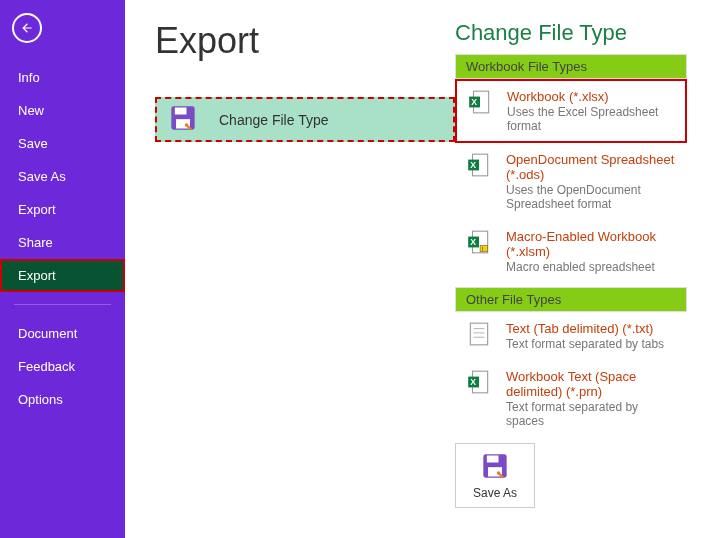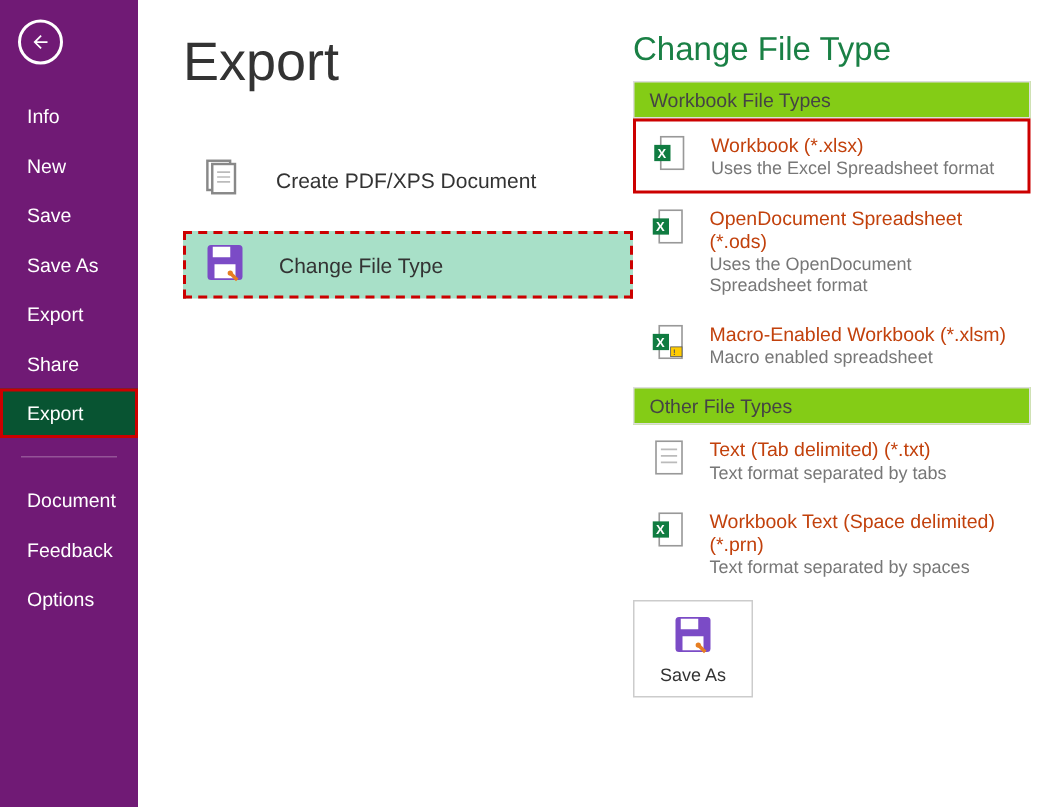--- a/index.html
+++ b/index.html
@@ -1,18 +1,18 @@
 <!DOCTYPE html>
 <html><head>
 <meta charset="utf-8">
 <style>
   * { box-sizing: border-box; margin: 0; padding: 0; }
   body { font-family: "Segoe UI", Arial, sans-serif; font-size: 13px; width: 702px; height: 538px; overflow: hidden; background: #fff; }
   .app { display: flex; width: 100%; height: 100%; }
-  .sidebar { width: 92px; background: #701a75; color: #fff; display: flex; flex-direction: column; padding-top: 8px; }
+  .sidebar { width: 125px; background: #6d28d9; color: #fff; display: flex; flex-direction: column; padding-top: 8px; }
   .back-btn { width: 30px; height: 30px; border: 2px solid #fff; border-radius: 50%; display: flex; align-items: center; justify-content: center; margin: 5px 0 18px 12px; cursor: pointer; }
   .back-btn svg { fill: #fff; }
   .nav-item { padding: 9px 18px; color: #fff; font-size: 13px; cursor: pointer; }
   .nav-item.active { background: #085432; outline: 2px solid #c00; outline-offset: -2px; }
   .nav-divider { height: 1px; background: rgba(255,255,255,0.25); margin: 12px 14px; }
   .main { flex: 1; display: flex; padding: 20px 0 0 30px; overflow: hidden; }
   .left-col { width: 300px; }
   .page-title { font-size: 36px; font-weight: 300; color: #333; margin-bottom: 35px; }
   .option-row { display: flex; align-items: center; gap: 20px; height: 45px; padding-left: 10px; margin-bottom: 12px; }
   .option-row.selected { background: #a8e0c8; border: 2px dashed #c00; }
@@ -56,32 +56,20 @@
     <div class="nav-divider"></div>
     <div class="nav-item">Document</div>
     <div class="nav-item">Feedback</div>
     <div class="nav-item">Options</div>
   </div>
 
   <div class="main">
     <div class="left-col">
       <h1 class="page-title">Export</h1>
 
-      <div class="option-row">
-        <div class="option-icon">
-          <svg class="svg-doc" viewBox="0 0 24 24">
-              <rect x="3" y="2" width="14" height="18" fill="none" stroke="#888" stroke-width="1.5"></rect>
-              <rect x="6" y="4" width="14" height="18" fill="#fff" stroke="#888" stroke-width="1.5"></rect>
-              <line x1="9" y1="9" x2="17" y2="9" stroke="#bbb"></line>
-              <line x1="9" y1="12" x2="17" y2="12" stroke="#bbb"></line>
-              <line x1="9" y1="15" x2="17" y2="15" stroke="#bbb"></line>
-            </svg>
-        </div>
-        <div class="option-label">Create PDF/XPS Document</div>
-      </div>
 
       <div class="option-row selected">
         <div class="option-icon">
           <svg class="svg-floppy" viewBox="0 0 24 24">
               <rect x="2" y="2" width="20" height="20" rx="2" fill="#7b4bc6"></rect>
               <rect x="5" y="3" width="10" height="6" fill="#fff"></rect>
               <rect x="6" y="13" width="12" height="8" fill="#fff"></rect>
               <path d="M15 18 l4 4" stroke="#e67e22" stroke-width="2"></path>
               <circle cx="15" cy="18" r="1.5" fill="#e67e22"></circle>
             </svg>

